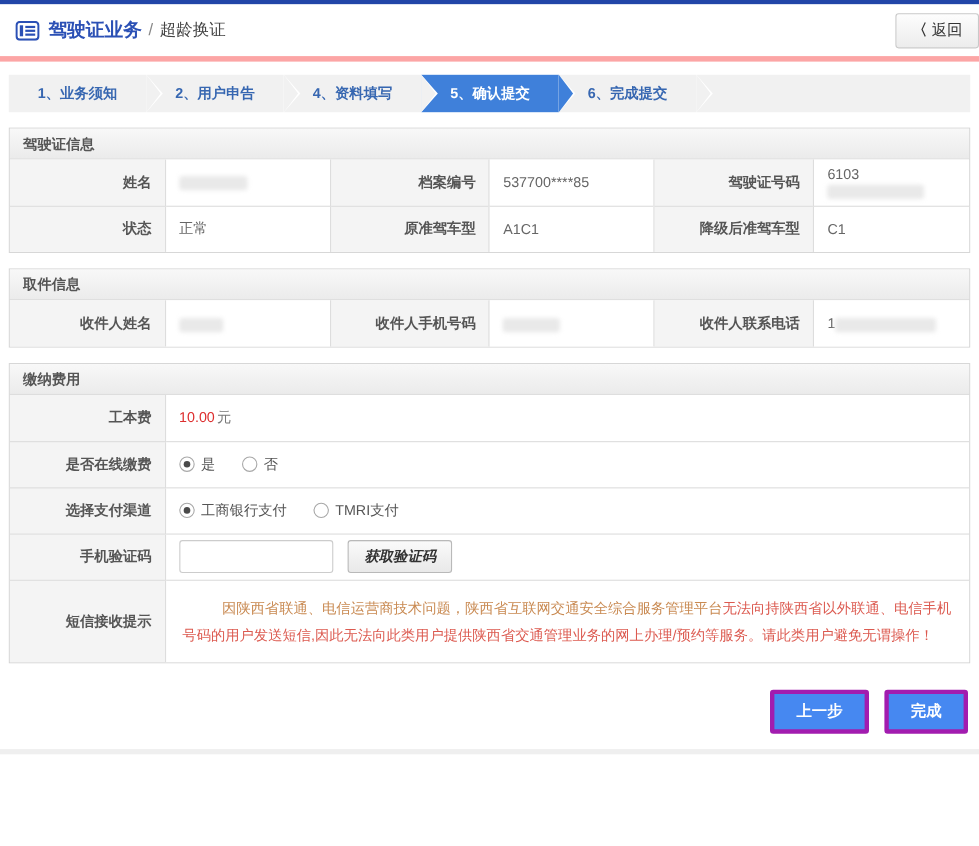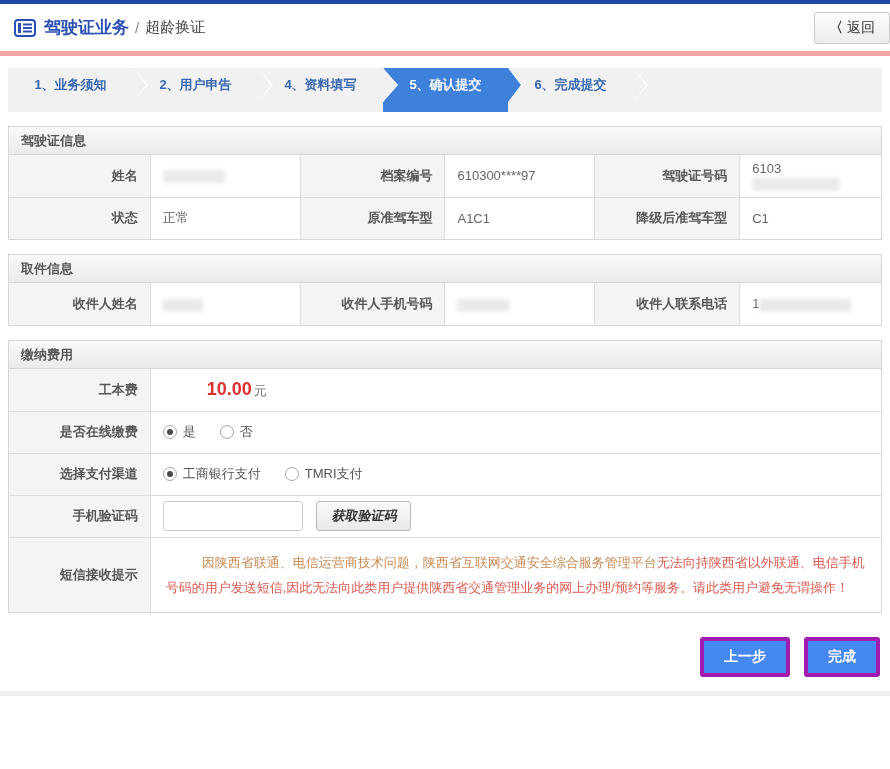--- a/index.html
+++ b/index.html
@@ -9,21 +9,21 @@
   .header { height:52px; background:#fff; border-bottom:5px solid #fca5a5; display:flex; align-items:center; padding:0 0 0 14px; }
   .hdr-icon { display:inline-flex; margin-right:8px; }
   .hdr-title { color:#2b50b5; font-size:17px; font-weight:bold; }
   .hdr-sep { color:#888; font-size:15px; margin:0 6px; }
   .hdr-sub { color:#444; font-size:15px; }
   .hdr-spacer { flex:1; }
   .back-btn { background:linear-gradient(#fdfdfd,#ececec); border:1px solid #c9c9c9; border-radius:3px; padding:6px 14px; font-size:14px; color:#333; cursor:pointer; font-family:Liberation Mono, monospace; }
   .back-btn .chev { font-weight:bold; margin-right:4px; color:#333; }
 
   
-  .wizard { display:flex; margin:12px 8px 0 8px; height:44px; }
+  .wizard { display:flex; margin:12px 8px 0 8px; height:34px; }
   .step { position:relative; width:125px; background:#f1f1f1; color:#3767b1; font-weight:bold; font-size:13px; text-align:center; line-height:34px; }
   .step::before { content:''; position:absolute; top:0; right:-15px; border-top:17px solid transparent; border-bottom:17px solid transparent; border-left:15px solid #fff; z-index:1; }
   .step::after  { content:''; position:absolute; top:0; right:-13px; border-top:17px solid transparent; border-bottom:17px solid transparent; border-left:13px solid #f1f1f1; z-index:2; }
   .step.active { background:#3f80da; color:#fff; }
   .step.active::after { border-left-color:#3f80da; }
   .step:nth-child(1){z-index:7}.step:nth-child(2){z-index:6}.step:nth-child(3){z-index:5}
   .step:nth-child(4){z-index:4}.step:nth-child(5){z-index:3}.step:nth-child(6){z-index:2}
   .wizard-filler { flex:1; background:#f1f1f1; z-index:1; }
 
   
@@ -31,21 +31,21 @@
   .sec-title { height:28px; line-height:28px; padding-left:12px; background:linear-gradient(#f8f8f8,#ebebeb); border-bottom:1px solid #d7d7d7; color:#555; font-weight:bold; font-size:13px; }
   table.grid { width:100%; border-collapse:collapse; table-layout:fixed; }
   .grid td { border-top:1px solid #ddd; height:42px; padding:0 12px; font-size:13px; }
   .grid tr:first-child td { border-top:none; }
   td.lbl { background:#f4f4f4; text-align:right; font-weight:bold; color:#555; border-left:1px solid #ddd; }
   td.lbl:first-child { border-left:none; }
   td.val { background:#fff; text-align:left; color:#666; border-left:1px solid #ddd; }
 
   .redact { display:inline-block; height:13px; background:#e9e9e9; border-radius:3px; filter:blur(2px); vertical-align:middle; }
 
-  .fee-num { color:#dd2f2f; font-weight:bold; font-size:18px;margin-left:44px; }
+  .fee-num { color:#dd2f2f; font-weight:normal; font-size:13px; }
   .fee-unit { color:#777; font-size:13px; margin-left:2px; }
 
   .radio-row { display:flex; align-items:center; gap:6px; }
   .radio { width:14px; height:14px; border:1px solid #a8a8a8; border-radius:50%; background:#fff; display:inline-block; position:relative; flex:none; cursor:pointer; }
   .radio.checked::after { content:''; position:absolute; left:3px; top:3px; width:6px; height:6px; background:#4a4a4a; border-radius:50%; }
   .radio-label { color:#555; margin-right:18px; }
 
   .code-input { width:140px; height:30px; border:1px solid #ccc; border-radius:3px; background:#fff; padding:0 8px; font-family:inherit; font-size:13px; }
   .code-btn { height:30px; margin-left:10px; background:linear-gradient(#fafafa,#e9e9e9); border:1px solid #b9b9b9; border-radius:3px; padding:0 14px; font-weight:bold; color:#333; font-size:13px; cursor:pointer; font-family:inherit;font-style:italic; }
 
@@ -97,21 +97,21 @@
         <col style="width:16.6%">
         <col style="width:17.2%">
         <col style="width:16.6%">
         <col style="width:16.2%">
       </colgroup>
     <tbody>
         <tr>
       <td class="lbl">姓名</td>
       <td class="val"><span class="redact" style="width:62px"></span></td>
       <td class="lbl">档案编号</td>
-      <td class="val">610300****97</td>
+      <td class="val">537700****85</td>
       <td class="lbl">驾驶证号码</td>
       <td class="val"><span>6103</span> <span class="redact" style="width:88px"></span></td>
     </tr>
     <tr>
       <td class="lbl">状态</td>
       <td class="val">正常</td>
       <td class="lbl">原准驾车型</td>
       <td class="val">A1C1</td>
       <td class="lbl">降级后准驾车型</td>
       <td class="val">C1</td>

